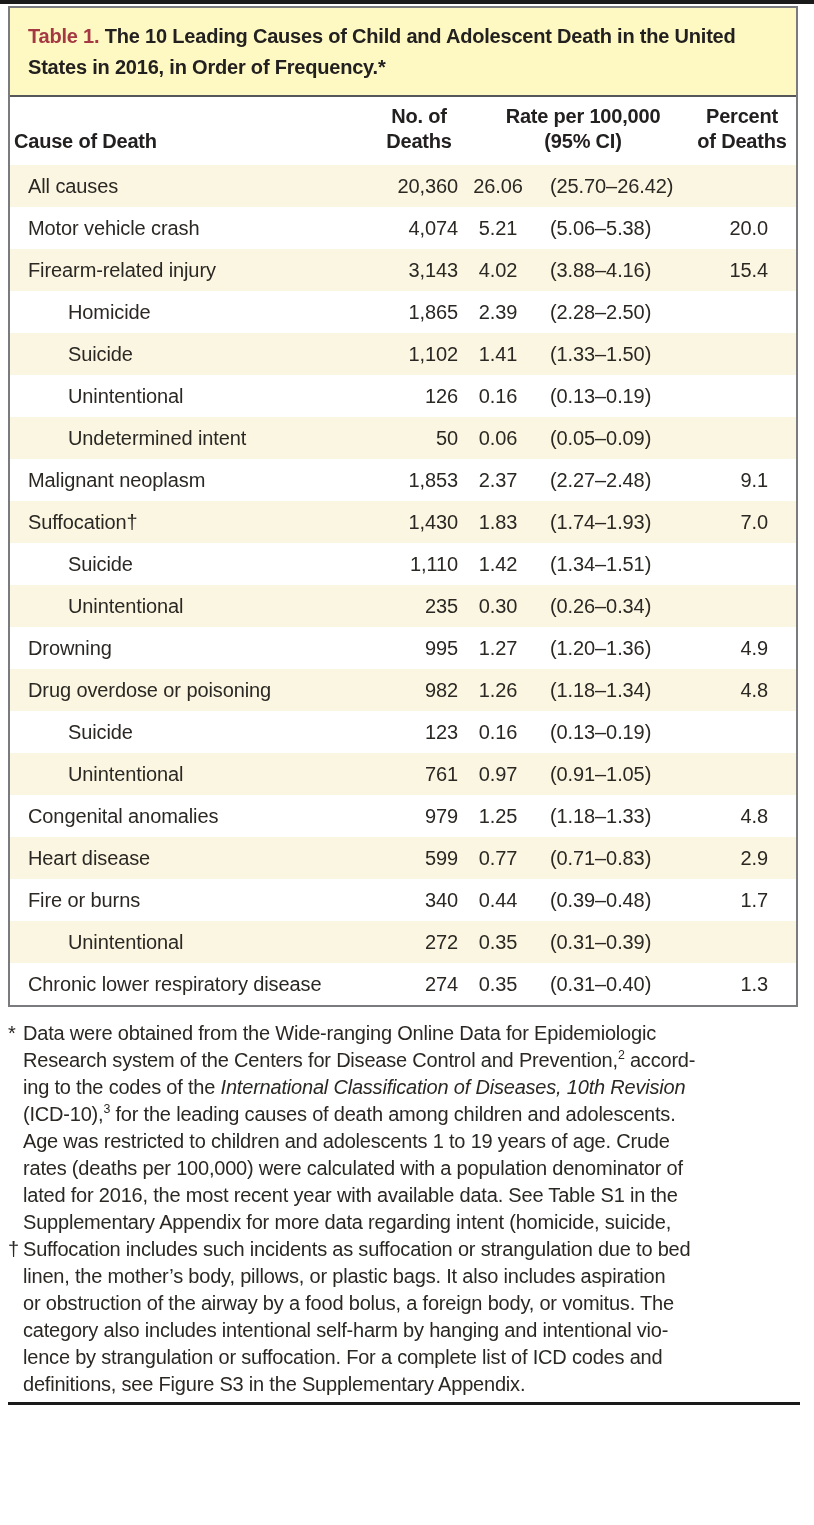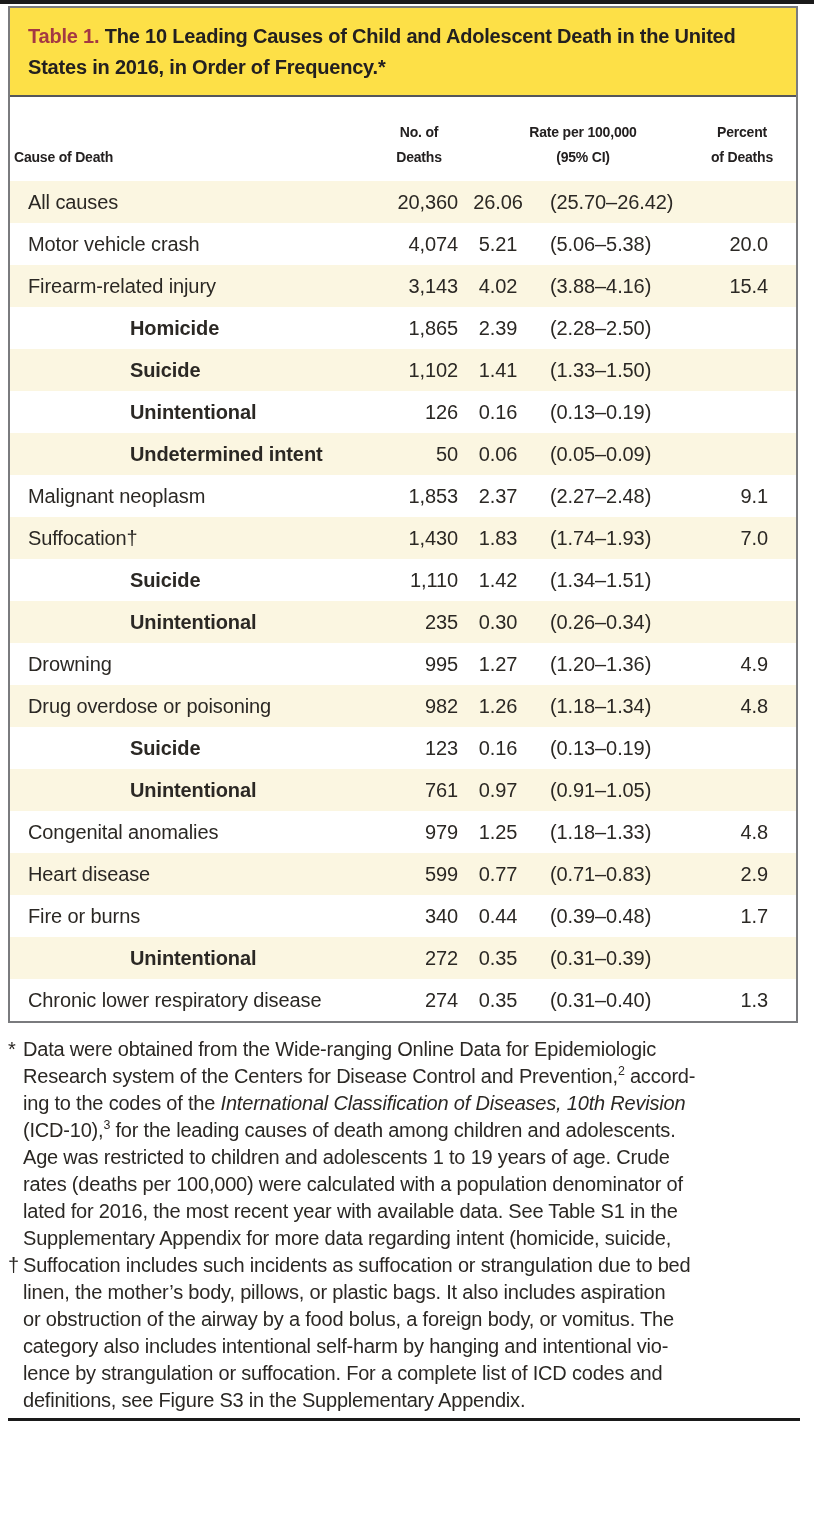--- a/index.html
+++ b/index.html
@@ -15,21 +15,21 @@
   .top-rule {
     width: 814px; height: 4px; background: #1a1a1a;
   }
   .table-box {
     margin: 2px 0 0 8px;
     width: 790px;
     border: 2px solid #7a7b7e;
     background: #fbf6e1;
   }
   .title-band {
-    background: #fde047;
+    background: #fef9c3;
     border-bottom: 2px solid #55565a;
     padding: 13px 16px 12px 18px;
     font-size: 20px;
     font-weight: bold;
     letter-spacing: -0.2px;
     line-height: 31px;
     color: #232020;
   }
   .title-label { color: #a43843; }
   .title-text { white-space: pre-line; }
@@ -37,45 +37,45 @@
     width: 786px;
     border-collapse: collapse;
     table-layout: fixed;
   }
   col.c-cause  { width: 368px; }
   col.c-deaths { width: 82px;  }
   col.c-rate   { width: 232px; }
   col.c-pct    { width: 104px; }
   thead { background: #ffffff; }
   thead th {
-    font-size: 14px;
+    font-size: 20px;
     font-weight: bold;
     letter-spacing: -0.2px;
     vertical-align: bottom;
     white-space: pre-line;
     line-height: 25px;
-    height: 84px;
+    height: 68px;
     padding-bottom: 11px;
     color: #232020;
   }
   th.h-cause { text-align: left; padding-left: 4px; }
   th.h-deaths { text-align: center; }
   th.h-rate { text-align: center; padding-left: 14px; }
   th.h-pct { text-align: center; padding-right: 4px; }
   tbody td {
     font-size: 20px;
     letter-spacing: -0.1px;
     height: 42px;
     vertical-align: middle;
     color: #2b2824;
   }
   tbody tr:nth-child(odd)  { background: #fbf6e1; }
   tbody tr:nth-child(even) { background: #ffffff; }
   td.cause { text-align: left; padding-left: 18px; }
-  tr.indent td.cause { padding-left: 120px; font-weight: bold; }
+  tr.indent td.cause { padding-left: 58px; }
   td.deaths { text-align: right; padding-right: 2px; }
   td.rate { text-align: left; }
   .rate-val { display: inline-block; width: 76px; text-align: center; }
   .ci { margin-left: 14px; }
   td.pct { text-align: right; padding-right: 28px; }
   .footnotes {
     margin: 13px 10px 0 8px;
     font-size: 20px;
     letter-spacing: -0.2px;
     line-height: 27px;

